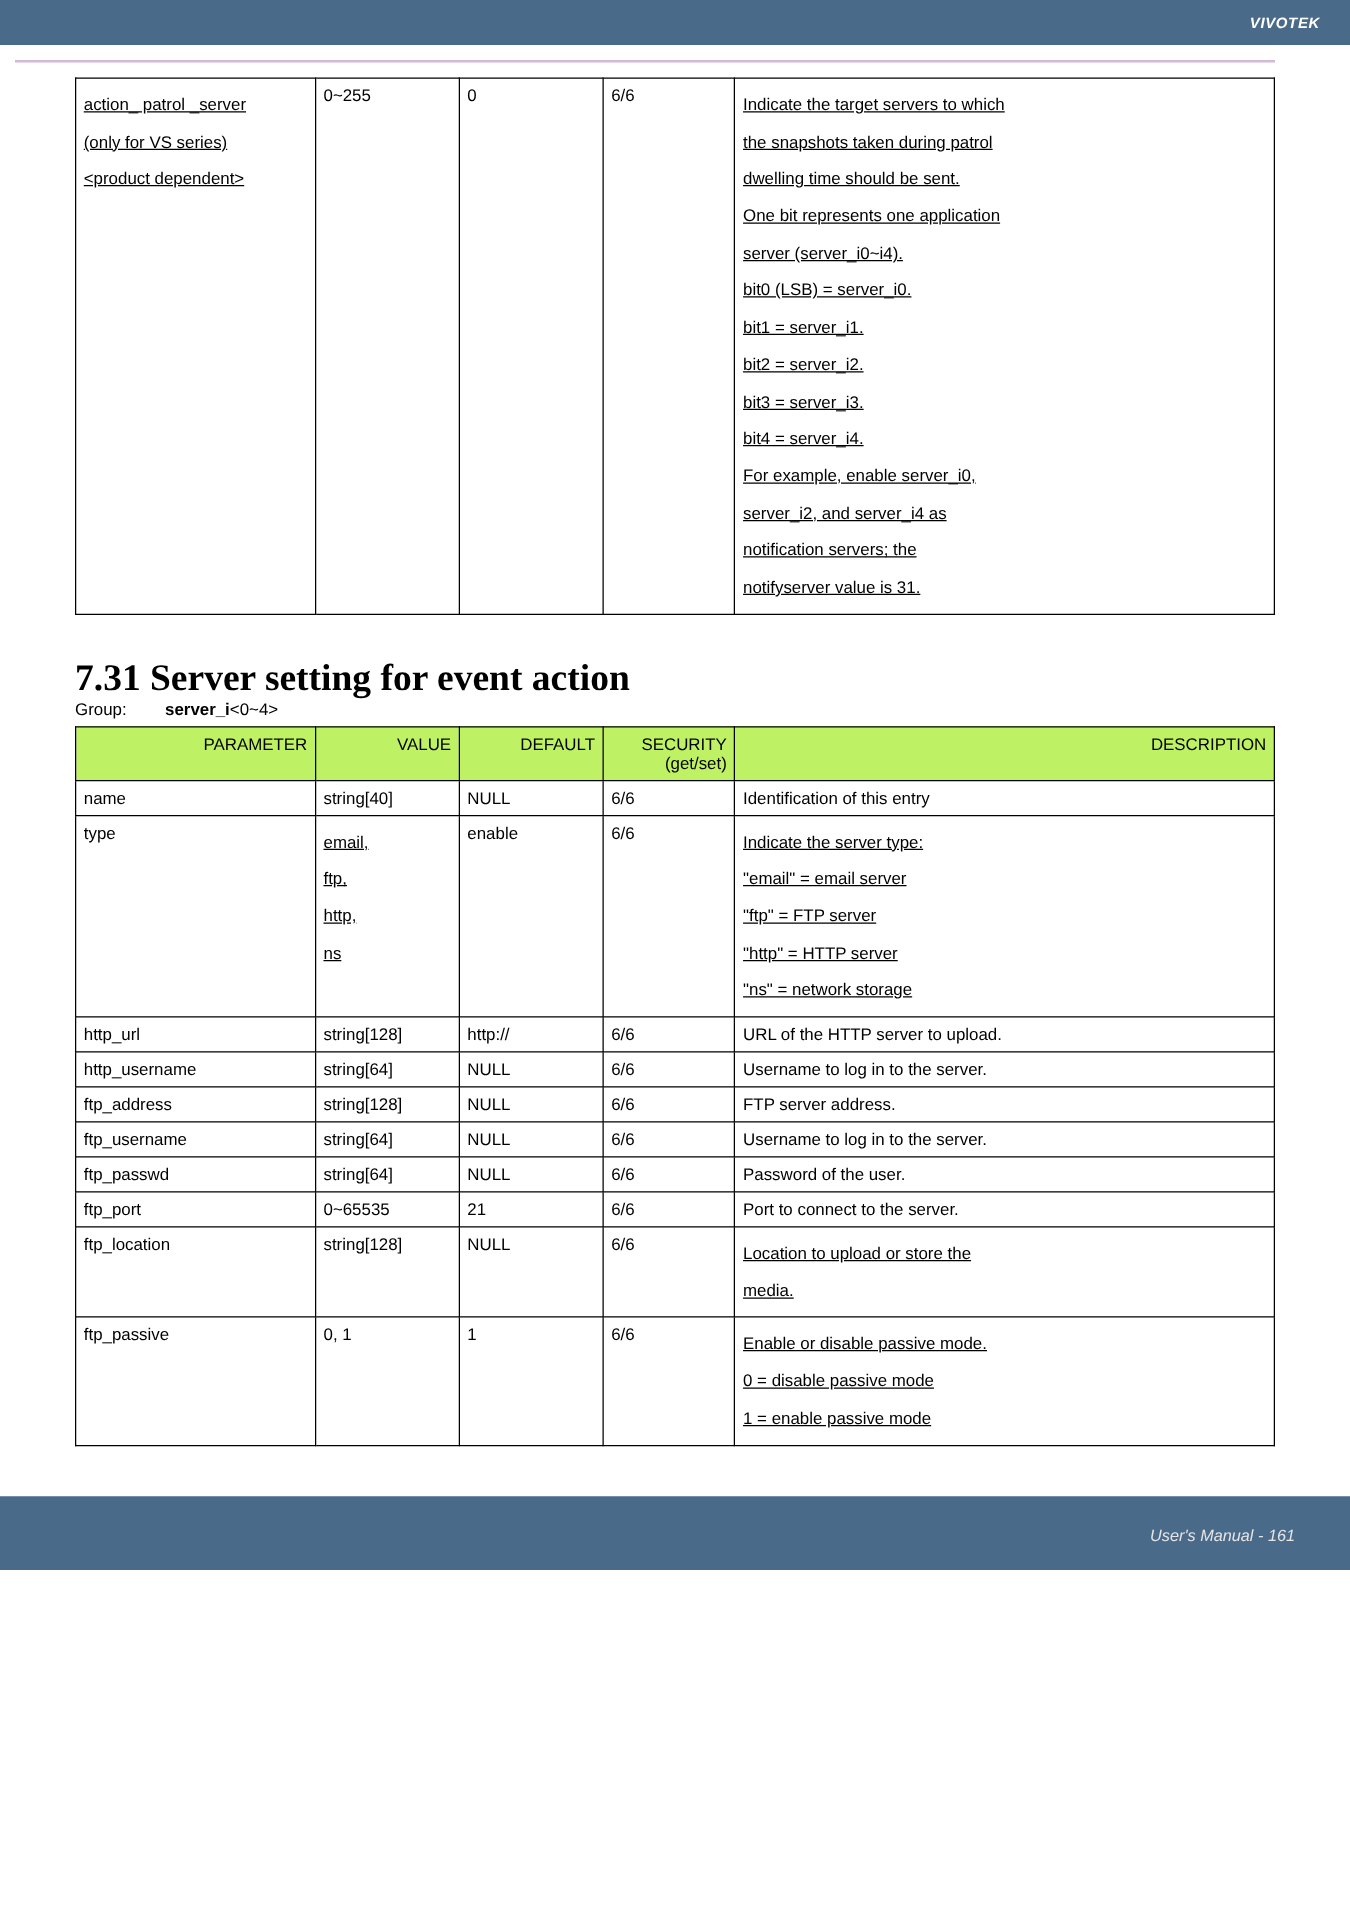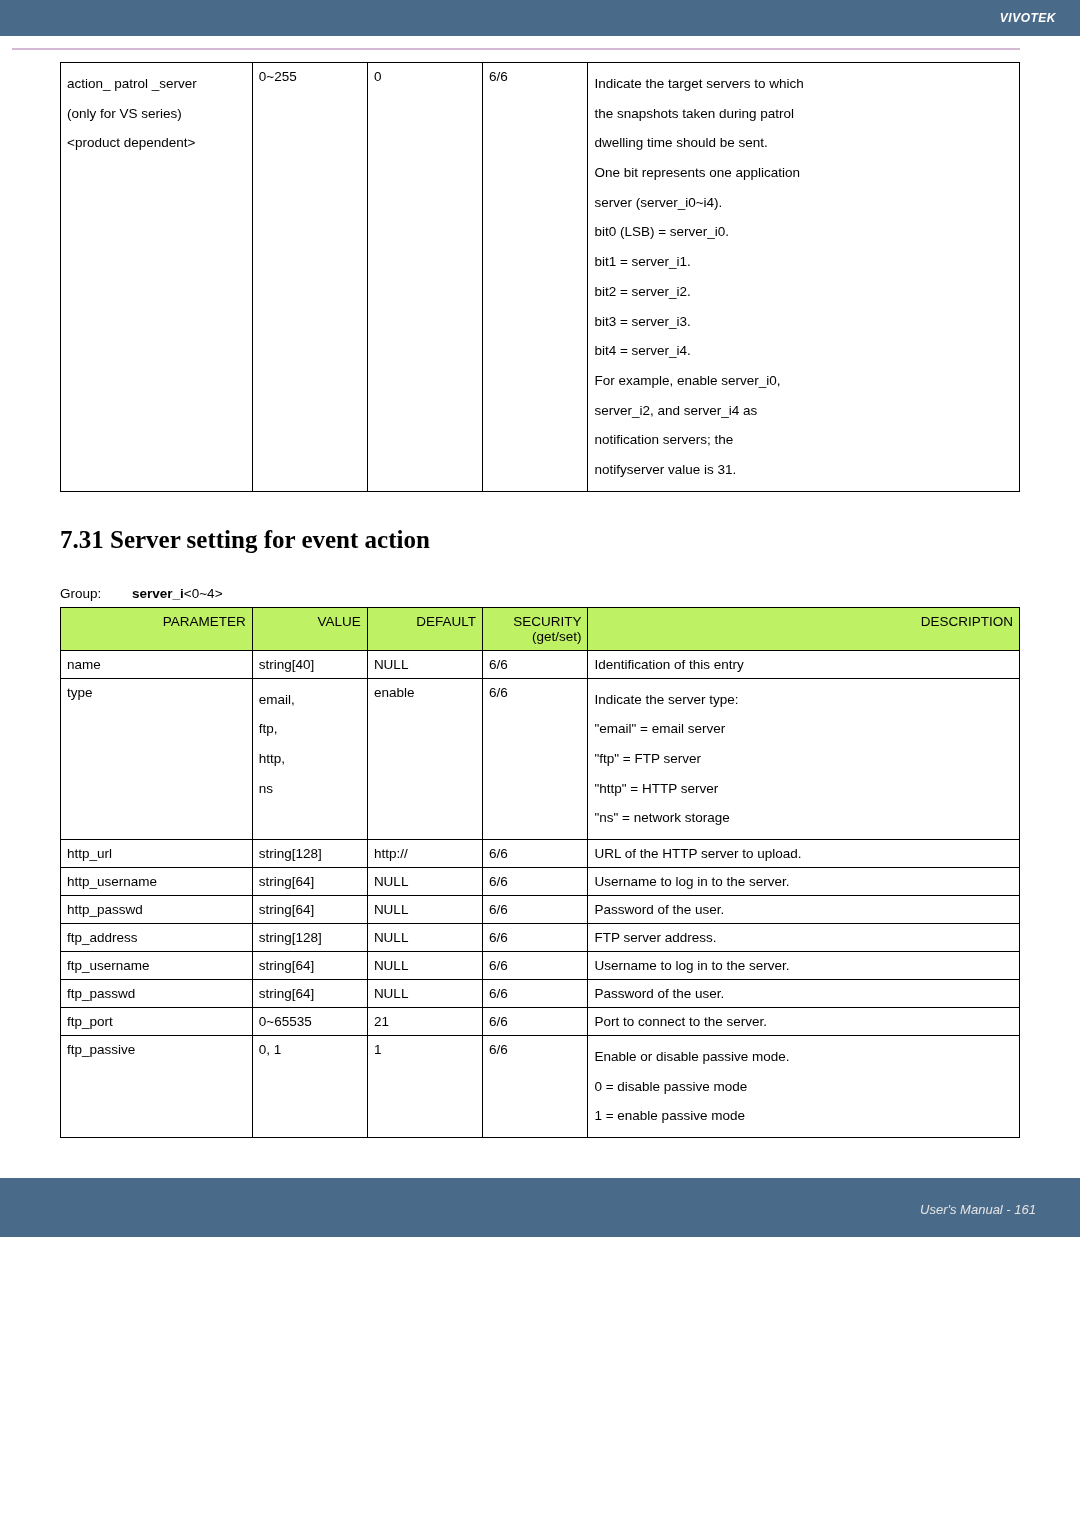--- a/index.html
+++ b/index.html
@@ -42,27 +42,28 @@
     text-align: left;
     vertical-align: top;
     font-weight: normal;
   }
   .header-row td, .header-row th {
     background: #bef264;
     text-align: right;
   }
   .big-desc {
     line-height: 2.2;
+    text-decoration: underline;
   }
   .section-title {
     font-family: "Times New Roman", Times, serif;
-    font-size: 25px;
+    font-size: 30px;
     font-weight: bold;
     margin-top: 34px;
-    margin-bottom: 32px;
+    margin-bottom: 0;
   }
   .group-label {
     font-size: 13.5px;
     margin-bottom: 6px;
   }
   .group-label b { font-weight: bold; margin-left: 27px; }
   .footer {
     color: #e5e5e5;
     font-style: italic;
     font-size: 13px;
@@ -175,27 +176,20 @@
     </tr>
 
     <tr>
       <td>http_username</td>
       <td>string[64]</td>
       <td>NULL</td>
       <td>6/6</td>
       <td>Username to log in to the server.</td>
     </tr>
 
-    <tr>
-      <td>http_passwd</td>
-      <td>string[64]</td>
-      <td>NULL</td>
-      <td>6/6</td>
-      <td>Password of the user.</td>
-    </tr>
 
     <tr>
       <td>ftp_address</td>
       <td>string[128]</td>
       <td>NULL</td>
       <td>6/6</td>
       <td>FTP server address.</td>
     </tr>
 
     <tr>
@@ -215,20 +209,30 @@
     </tr>
 
     <tr>
       <td>ftp_port</td>
       <td>0~65535</td>
       <td>21</td>
       <td>6/6</td>
       <td>Port to connect to the server.</td>
     </tr>
 
+    <tr>
+      <td>ftp_location</td>
+      <td>string[128]</td>
+      <td>NULL</td>
+      <td>6/6</td>
+      <td class="big-desc">
+        <div>Location to upload or store the</div>
+        <div>media.</div>
+      </td>
+    </tr>
 
     <tr>
       <td>ftp_passive</td>
       <td>0, 1</td>
       <td>1</td>
       <td>6/6</td>
       <td class="big-desc">
         <div>Enable or disable passive mode.</div>
         <div>0 = disable passive mode</div>
         <div>1 = enable passive mode</div>

